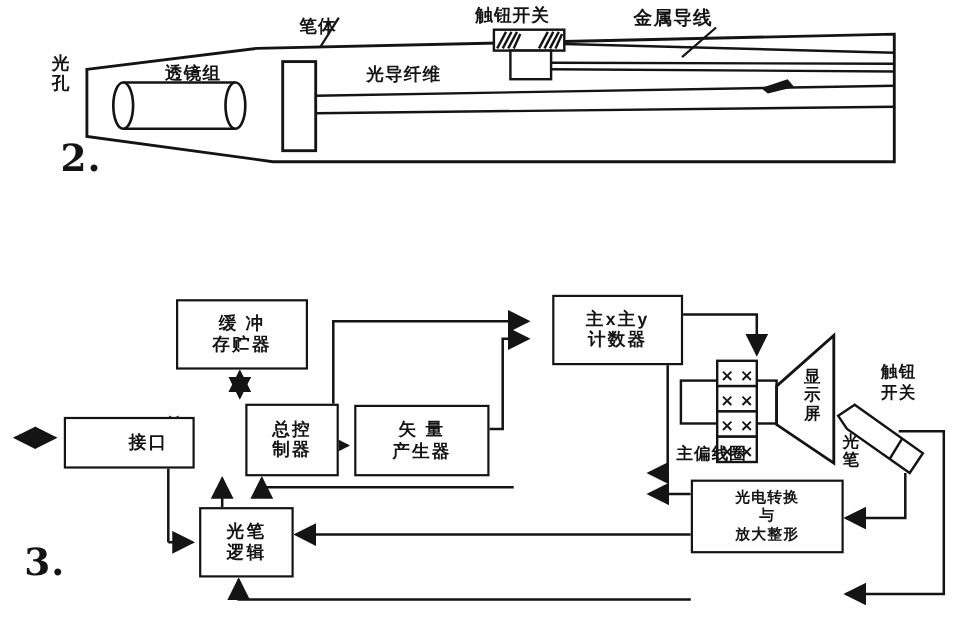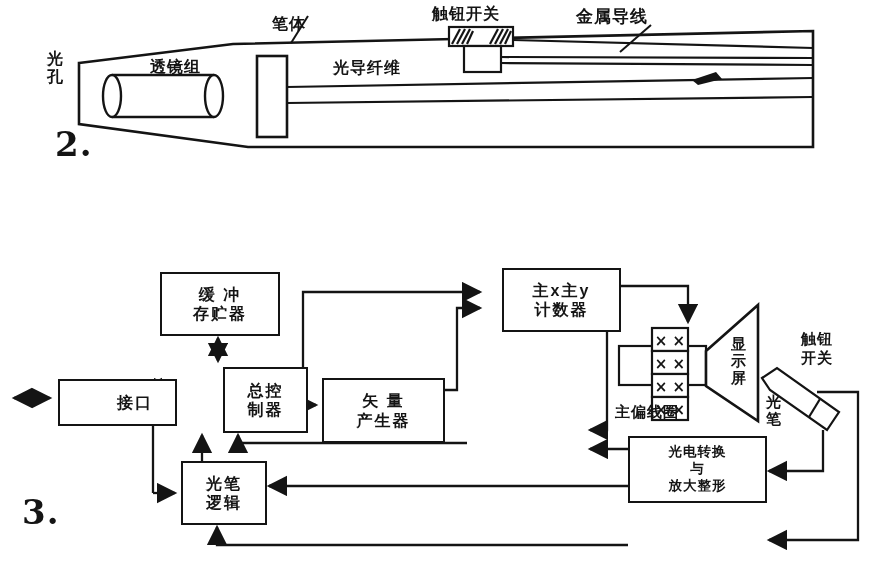--- a/index.html
+++ b/index.html
@@ -161,40 +161,40 @@
 
   <div class="box" style="left:58px;top:379px;width:80px;height:43px;padding-left:35px;">
     <div>接口</div>
   </div>
 
   <div class="box twoline" style="left:181px;top:461px;width:82px;height:60px;">
     <div>光笔</div>
     <div>逻辑</div>
   </div>
 
-  <div class="box twoline" style="left:322px;top:378px;width:119px;height:61px;">
+  <div class="box twoline" style="left:322px;top:368px;width:119px;height:61px;">
     <div>矢 量</div>
     <div>产生器</div>
   </div>
 
   <div class="box twoline" style="left:486px;top:268px;width:115px;height:60px;margin-left:16px;">
     <div>主x主y</div>
     <div>计数器</div>
   </div>
 
 
   <div class="box small" style="left:628px;top:436px;width:135px;height:63px;align-items:center;">
     <div>光电转换</div>
     <div>与</div>
     <div>放大整形</div>
   </div>
 
 
   <div class="lbl" style="left:615px;top:403px;font-size:15px;">主偏线圈</div>
-  <div class="vlabel" style="left:731px;top:336px;font-size:15px;">显示屏</div>
+  <div class="vlabel" style="left:731px;top:336px;font-size:15px;font-family:Liberation Mono, monospace;">显示屏</div>
   <div class="vlabel" style="left:766px;top:394px;font-size:15px;">光笔</div>
   <div class="lbl" style="left:801px;top:330px;font-size:15px;text-align:right;line-height:1.25;">
     <div>触钮</div>
     <div>开关</div>
   </div>
   <div class="fignum" style="left:22px;top:492px;">3.</div>
 
 </div>
 
 </body></html>

